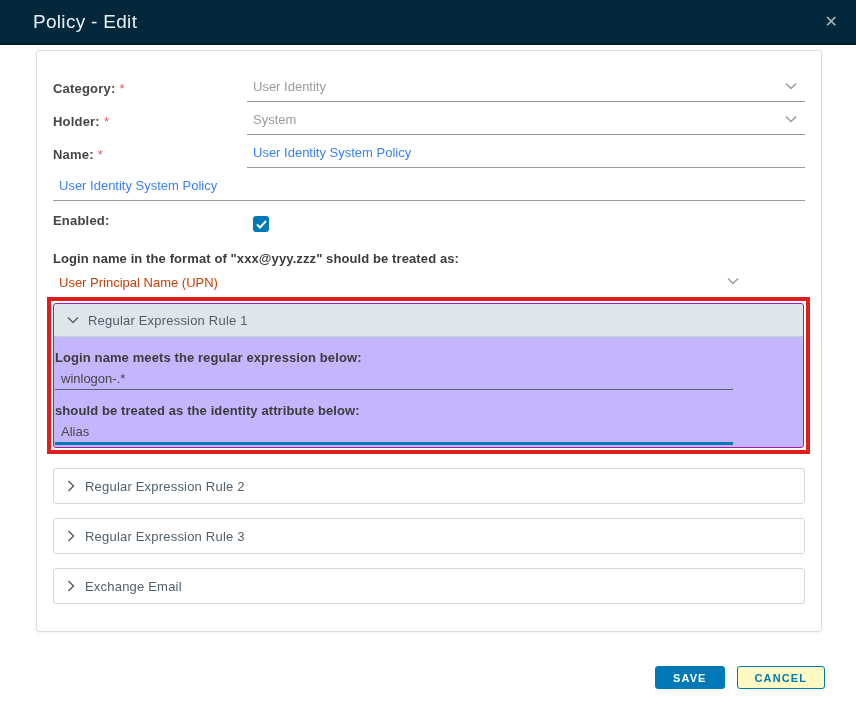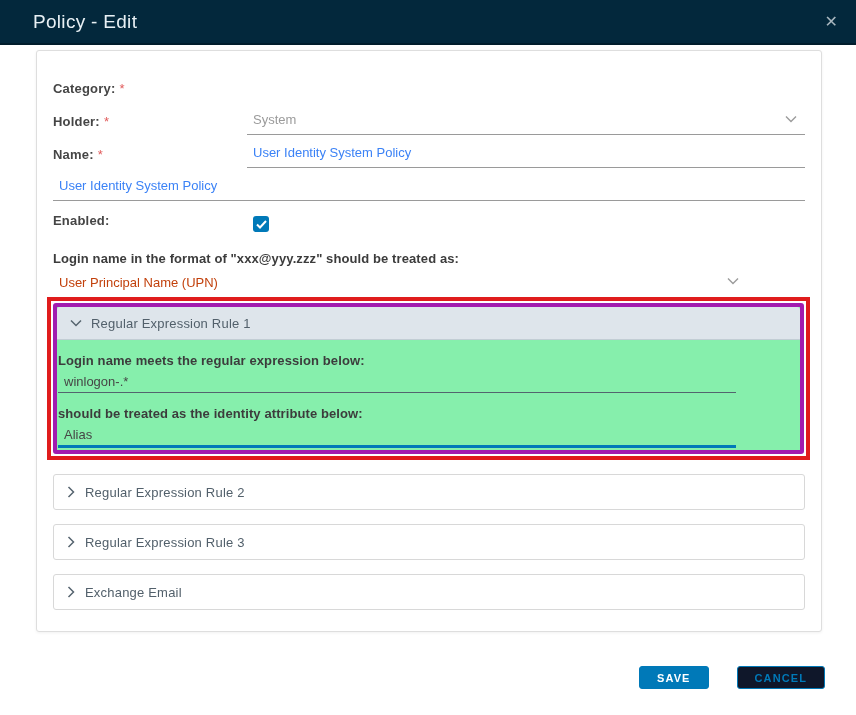--- a/index.html
+++ b/index.html
@@ -108,23 +108,23 @@
 
   
   .annotation-box {
     margin: 4px -5px 0 -6px;
     border: 4px solid #e01c1c;
     padding: 2px;
   }
 
   
   .accordion-open {
-    border: 4px solid #a21caf;
-    border-radius: 3px;
-    background: #86efac;
+    border: 1px solid #a21caf;
+    border-radius: 3px;
+    background: #c4b5fd;
   }
   .accordion-open-header {
     height: 33px;
     background: #dee5eb;
     border-bottom: 1px solid #c2cdd4;
     border-radius: 3px 3px 0 0;
     display: flex;
     align-items: center;
     padding-left: 13px;
     gap: 9px;
@@ -169,57 +169,65 @@
     gap: 10px;
     cursor: pointer;
   }
 
   
   .footer {
     position: absolute;
     top: 666px;
     right: 31px;
     display: flex;
-    gap: 28px;
+    gap: 12px;
   }
   .btn {
     font-family: "Liberation Sans", sans-serif;
     font-size: 11px;
     font-weight: 700;
     letter-spacing: 1.1px;
     border-radius: 3px;
     height: 23px;
     padding: 0 17px;
     cursor: pointer;
   }
   .btn-save {
     background: #0079b8;
     color: #ffffff;
     border: 1px solid #0079b8;
   }
   .btn-cancel {
-    background: #0f172a;
+    background: #fef9c3;
     color: #0079b8;
     border: 1px solid #0079b8;
   }
 
   svg.chev { display: block; }
 </style>
 </head>
 <body>
 
 <div class="titlebar">
   <div class="titlebar-title">Policy - Edit</div>
   <div class="titlebar-close">✕</div>
 </div>
 
 <div class="card">
 
   <div class="form-row">
     <div class="form-label"><span>Category:</span><span class="req">*</span></div>
+    <div class="form-control is-select">
+      <span>User Identity</span>
+      <span class="select-chevron">
+        <svg class="chev" width="12" height="8" viewBox="0 0 12 8">
+            <polyline points="1,1.5 6,6.5 11,1.5" fill="none" stroke="#9b9b9b" stroke-width="1.4"></polyline>
+          </svg>
+      </span>
+    </div>
   </div>
 
   <div class="form-row">
     <div class="form-label"><span>Holder:</span><span class="req">*</span></div>
     <div class="form-control is-select">
       <span>System</span>
       <span class="select-chevron">
         <svg class="chev" width="12" height="8" viewBox="0 0 12 8">
             <polyline points="1,1.5 6,6.5 11,1.5" fill="none" stroke="#9b9b9b" stroke-width="1.4"></polyline>
           </svg>

